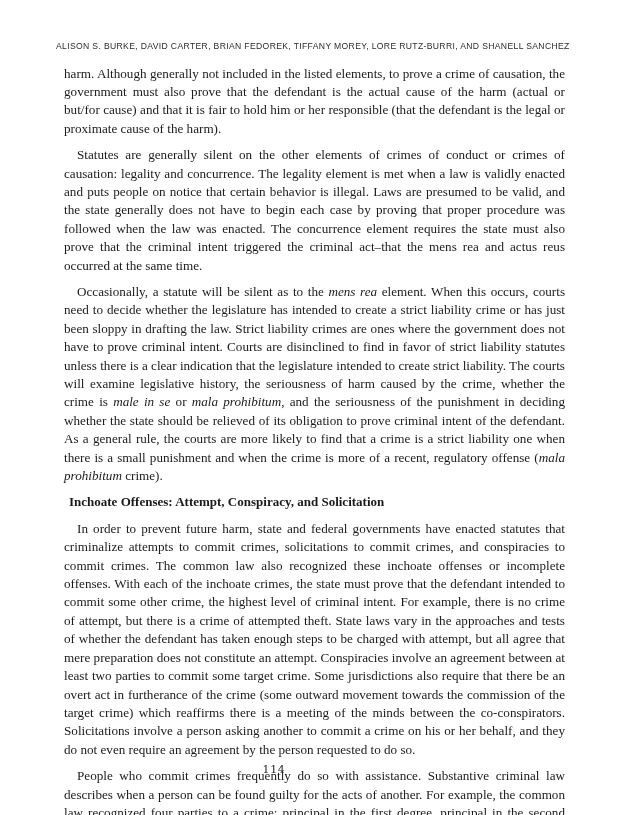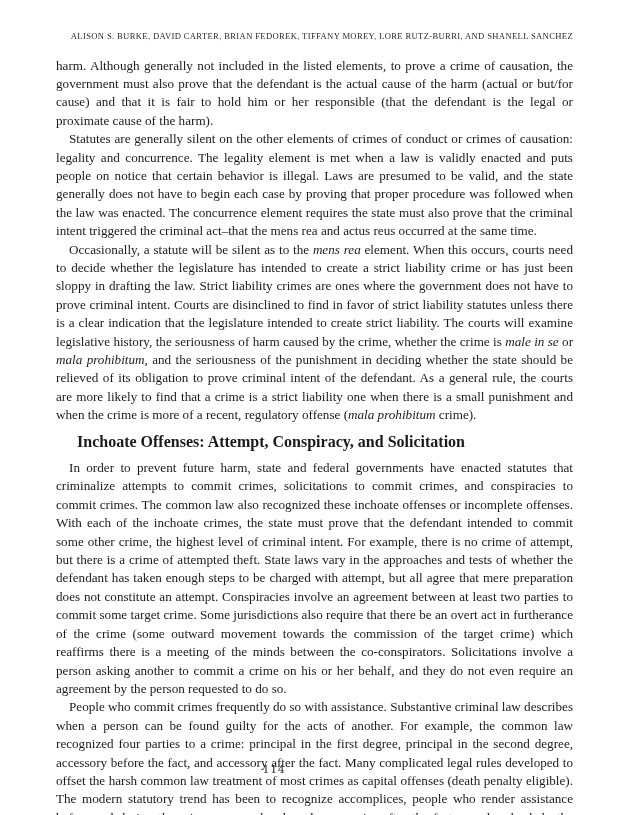--- a/index.html
+++ b/index.html
@@ -17,50 +17,50 @@
     .page {
       position: absolute;
       left: 0; top: 0;
       width: 630px;
       height: 815px;
     }
     .running-header {
       position: absolute;
       left: 56px;
       width: 517px;
-      top: 30px;
-      text-align: right;
-      font-family: Liberation Serif, serif;
+      top: 40px;
+      text-align: left;
+      font-family: Liberation Sans, sans-serif;
       font-size: 8.6px;
       letter-spacing: 0.35px;
       line-height: 12.5px;
       color: #2a2a2a;
     }
     .body-text {
       position: absolute;
       left: 56px;
       top: 56.5px;
       width: 517px;
       font-family: "Liberation Serif", serif;
       font-size: 13.15px;
       line-height: 18.4px;
       text-align: justify;
       color: #1a1a1a;
     }
     .body-text p {
-      margin: 0;
+      margin: 8px;
       padding: 0;
     }
     .body-text p.indent {
       text-indent: 13px;
     }
     .body-text h3 {
-      margin: 8px;
+      margin: 0;
       padding: 0 0 0 13px;
-      font-size: 16px;
+      font-size: 13px;
       font-weight: bold;
       line-height: 18.4px;
       text-align: left;
     }
     .body-text em {
     }
     .page-number {
       position: absolute;
       left: 0;
       width: 548px;

